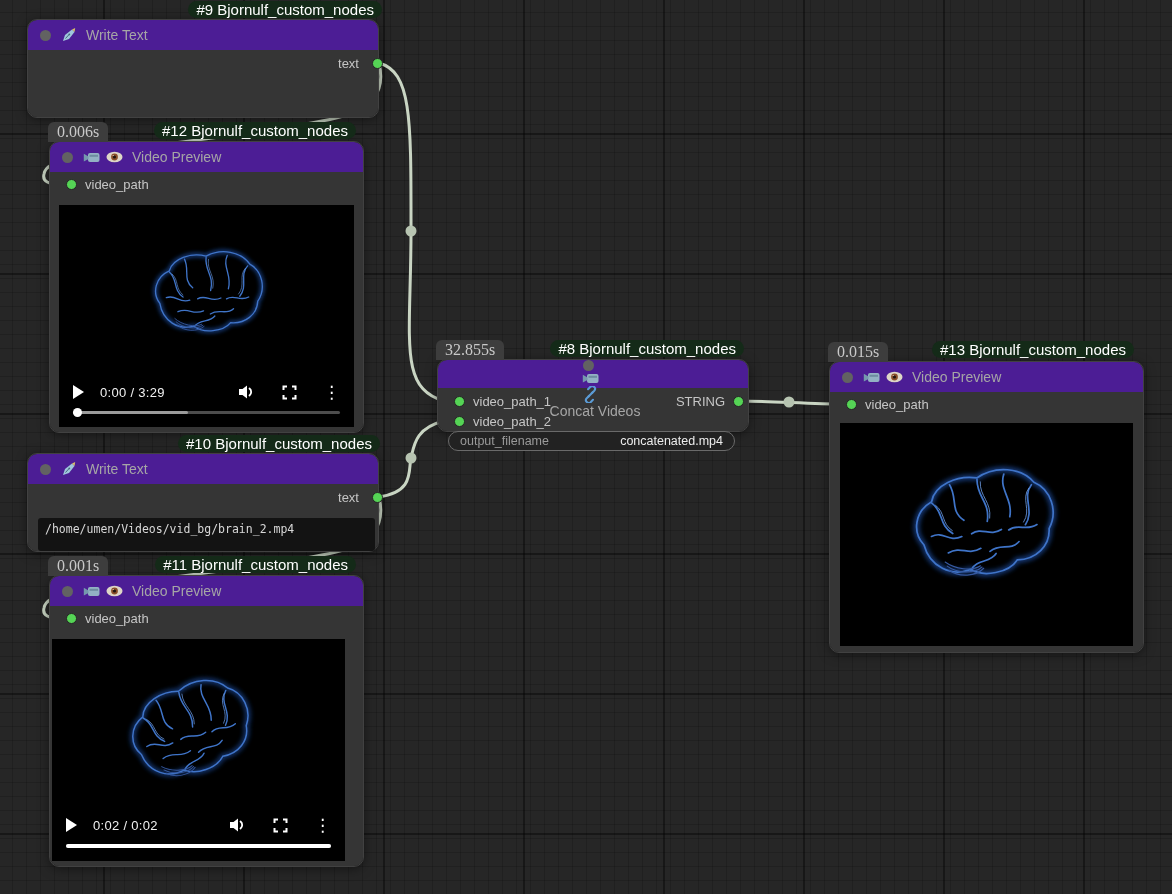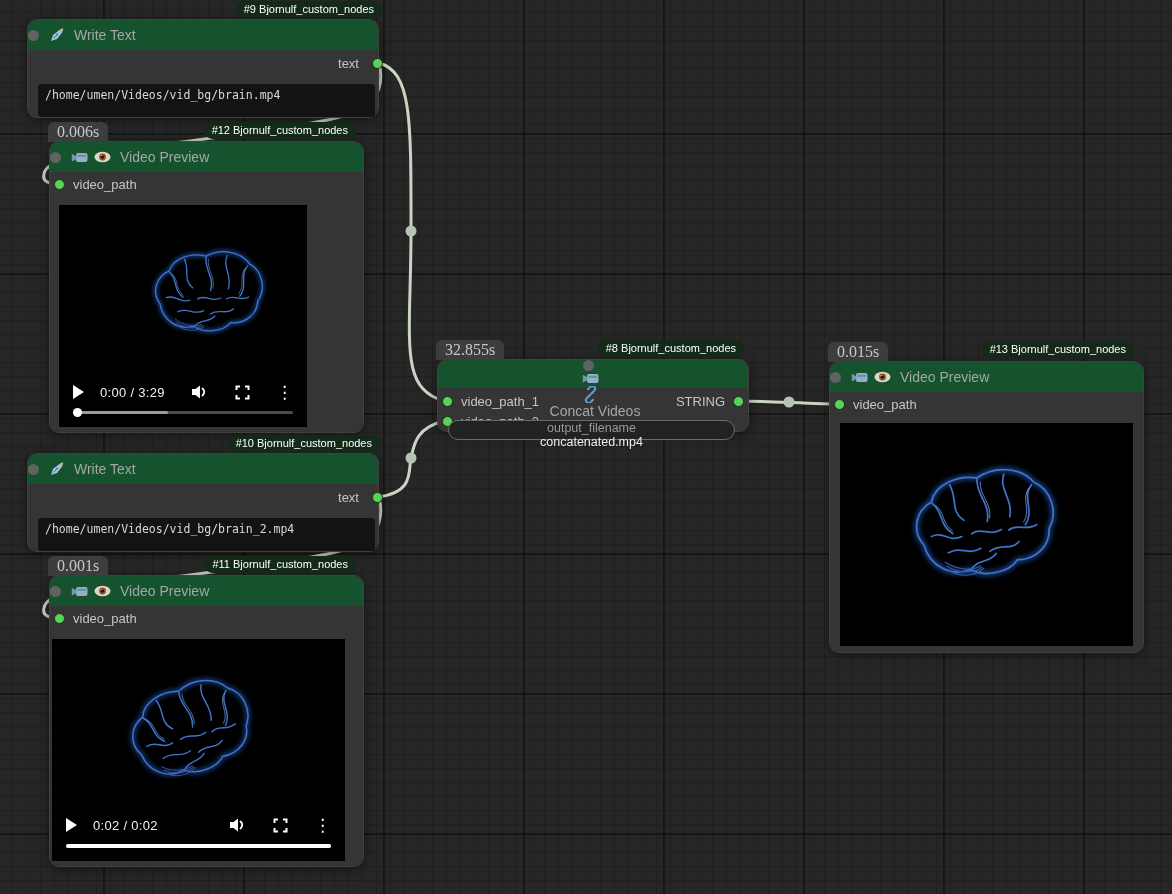--- a/index.html
+++ b/index.html
@@ -11,35 +11,35 @@
       linear-gradient(to right, rgba(0,0,0,.40) 2px, transparent 2px),
       linear-gradient(to bottom, rgba(0,0,0,.40) 2px, transparent 2px),
       linear-gradient(to right, rgba(0,0,0,.16) 1px, transparent 1px),
       linear-gradient(to bottom, rgba(0,0,0,.16) 1px, transparent 1px);
     background-size:140px 140px,140px 140px,14px 14px,14px 14px;
     background-position:-37px -7px,-37px -7px,-2px -2px,-2px -2px;
   }
   #wires{position:absolute;left:0;top:0;z-index:1;}
   .node{position:absolute;z-index:2;background:#353535;border-radius:9px;
         outline:1px solid #414141;box-shadow:0 2px 12px rgba(0,0,0,.55);}
-  .node-header{height:30px;display:flex;align-items:center;padding:0 0;
-        background:#14532d;border-radius:9px 9px 0 0;}
+  .node-header{height:30px;display:flex;align-items:center;padding:0 12px;
+        background:#4c1d95;border-radius:9px 9px 0 0;}
   .cdot{width:11px;height:11px;border-radius:50%;background:#626262;margin-right:10px;flex:none;}
   .hicon{margin-right:5px;flex:none;display:flex;align-items:center;}
   .node-title{font-size:14px;color:#a6a6a6;margin-left:4px;white-space:nowrap;}
   .badge{position:absolute;top:-19px;height:15px;line-height:15px;background:#142a18;
-        color:#fff;font-size:11px;padding:1px 8px;border-radius:9px;white-space:nowrap;}
+        color:#fff;font-size:15px;padding:1px 8px;border-radius:9px;white-space:nowrap;}
   .timing{position:absolute;top:-20px;left:-2px;height:16px;line-height:16px;background:#3d3d3d;
         color:#c9c9c9;font-family:"Liberation Serif",serif;font-size:16px;
         padding:2px 9px;border-radius:6px 6px 0 0;}
   .slot{position:relative;height:20px;display:flex;align-items:center;
         font-size:13px;color:#c6c6c6;}
   .slot-dot{width:9px;height:9px;border-radius:50%;background:#55d455;
         border:1px solid #262626;flex:none;}
-  .slot.in{padding-left:4px;}
+  .slot.in{padding-left:16px;}
   .slot.in .slot-dot{margin-right:8px;}
   .slot.out{justify-content:flex-end;padding-right:0;}
   .slot.out .slot-dot{margin-left:8px;}
   .textfield{position:absolute;left:10px;right:3px;height:27px;background:#131313;
         border-radius:3px;padding:4px 7px 2px 7px;
         font-family:"DejaVu Sans Mono",monospace;font-size:11.5px;color:#d8d8d8;
         white-space:nowrap;overflow:hidden;}
   .widget-pill{position:absolute;left:10px;right:13px;height:18px;background:#222;
         border:1px solid #6a6a6a;border-radius:10px;display:flex;align-items:center;
         justify-content:space-between;padding:0 11px;font-size:12.5px;}
@@ -128,21 +128,20 @@
         <line x1="4.5" y1="11.5" x2="8.2" y2="7.4" stroke="#456a7d" stroke-width="1"></line>
         <circle cx="8.3" cy="7.4" r="0.9" fill="#456a7d"></circle>
       </svg>
     </span>
     <span class="node-title">Write Text</span>
   </div>
   <div class="slot out" style="position:absolute;top:33px;right:0;width:120px;">
     <span>text</span>
     <span class="slot-dot" style="position:relative;right:-5px;"></span>
   </div>
-  <div class="textfield" style="top:64px;">/home/umen/Videos/vid_bg/brain.mp4</div>
 </div>
 
 <div class="node" style="left:50px;top:142px;width:313px;height:290px;">
   <div class="timing">0.006s</div>
   <div class="badge" style="right:7px;top:-20px;">#12 Bjornulf_custom_nodes</div>
   <div class="node-header">
     <div class="cdot"></div>
     <span class="hicon">
       <svg width="18" height="15" viewBox="0 0 18 15">
         <rect x="5" y="3" width="11.5" height="9" rx="2" fill="#93b1c4"></rect>
@@ -157,21 +156,21 @@
         <circle cx="9" cy="6" r="1.7" fill="#201510"></circle>
         <ellipse cx="7.6" cy="4.5" rx="0.9" ry="0.5" fill="#fff" opacity=".8"></ellipse>
       </svg>
     </span>
     <span class="node-title">Video Preview</span>
   </div>
   <div class="slot in" style="position:absolute;top:32px;left:0;">
     <span class="slot-dot"></span>
     <span>video_path</span>
   </div>
-  <div class="video" style="left:9px;top:63px;width:248px;height:222px;">
+  <div class="video" style="left:9px;top:63px;width:295px;height:222px;">
     <svg class="brain" viewBox="0 0 230 180" style="left:85px;top:40px;width:128px;transform:rotate(-2deg);">
         <use href="#brain-shape"></use>
       </svg>
     <div class="vcontrols">
       <div class="vrow">
         <div class="play-tri"></div>
         <span class="vtime">0:00 / 3:29</span>
         <span class="vspacer"></span>
         <span class="vicon">
           <svg width="18" height="16" viewBox="0 0 18 16">
@@ -223,21 +222,21 @@
     <span>video_path_1</span>
   </div>
   <div class="slot in" style="position:absolute;top:51px;left:0;">
     <span class="slot-dot"></span>
     <span>video_path_2</span>
   </div>
   <div class="slot out" style="position:absolute;top:31px;right:4px;width:120px;">
     <span>STRING</span>
     <span class="slot-dot"></span>
   </div>
-  <div class="widget-pill" style="top:60px;flex-direction:column;">
+  <div class="widget-pill" style="top:71px;">
     <span class="wlabel">output_filename</span>
     <span class="wvalue">concatenated.mp4</span>
   </div>
 </div>
 
 <div class="node" style="left:830px;top:362px;width:313px;height:290px;">
   <div class="timing">0.015s</div>
   <div class="badge" style="right:9px;top:-21px;">#13 Bjornulf_custom_nodes</div>
   <div class="node-header">
     <div class="cdot"></div>

